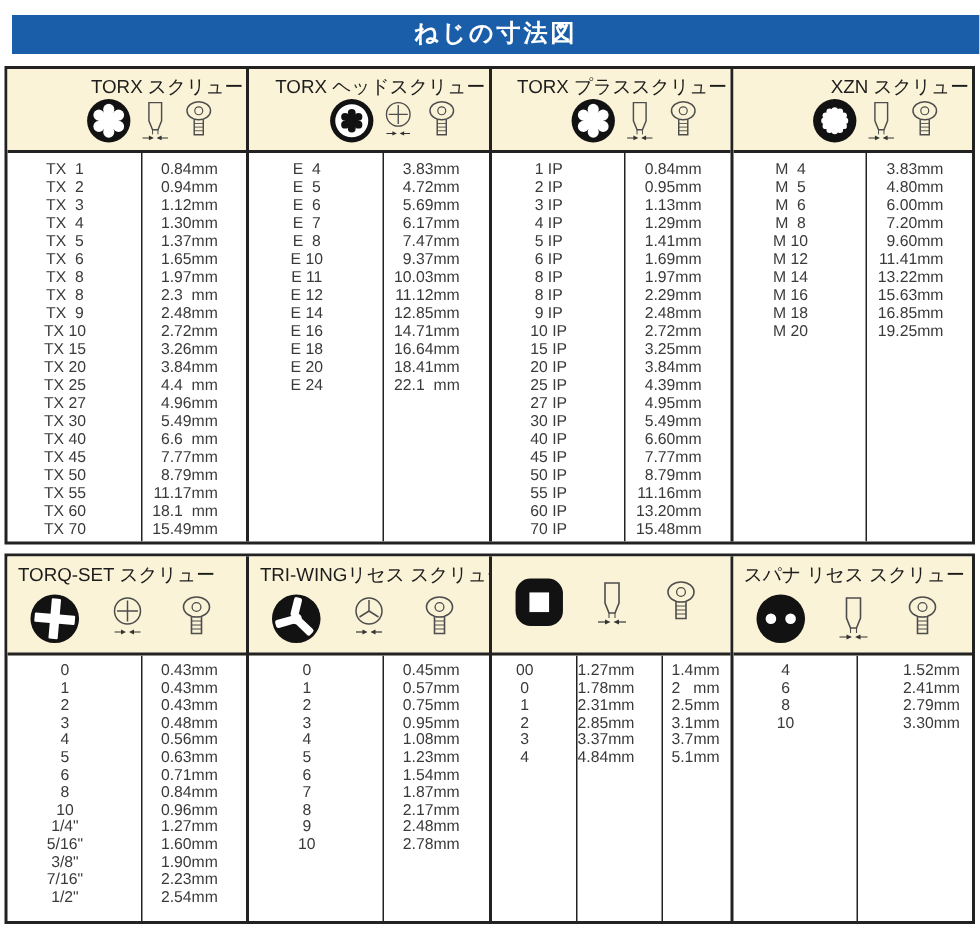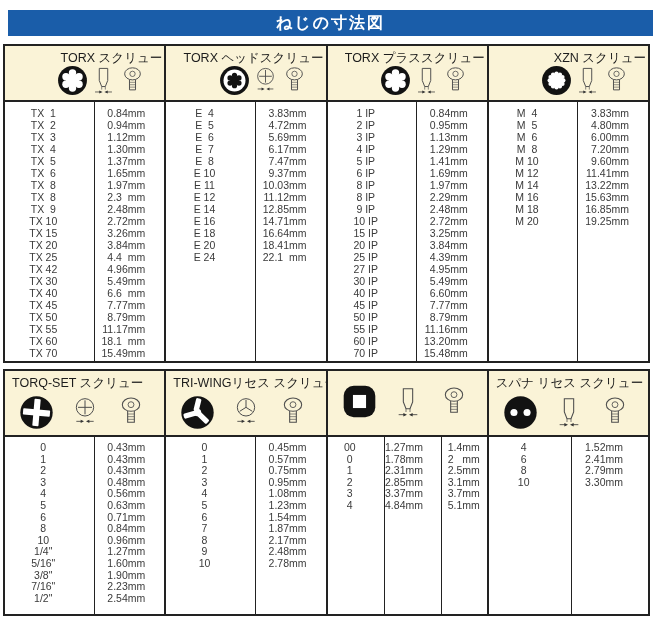--- a/index.html
+++ b/index.html
@@ -35,21 +35,21 @@
   .subcol:first-child{border-left:none;}
   .w52{width:52%;}.w48{width:48%;}
   .w33{width:33%;}.w34{width:34%;}
   .w47{width:47.5%;}.w53{width:52.5%;}
   .cell{font-size:10.5px;color:#3a3a3a;white-space:pre;}
   .top .cell{line-height:12px;}
   .bottom .cell{line-height:11.6px;}
   .sizes .cell{text-align:center;}
   .mms .cell{text-align:right;padding-right:19px;}
   .mms.tight .cell{padding-right:7px;}
-  .mms.spn .cell{padding-right:25px;}
+  .mms.spn .cell{padding-right:8px;}
   .symdefs{position:absolute;width:0;height:0;overflow:hidden;}
 </style>
 </head>
 <body>
 
 <svg class="symdefs" xmlns="http://www.w3.org/2000/svg" aria-hidden="true">
   <defs>
     <symbol id="sym-star6" viewBox="0 0 48 48">
       <circle cx="24" cy="24" r="21" fill="#121212"></circle>
       <g fill="#ffffff">
@@ -189,21 +189,21 @@
           <div class="cell">TX  4</div>
           <div class="cell">TX  5</div>
           <div class="cell">TX  6</div>
           <div class="cell">TX  8</div>
           <div class="cell">TX  8</div>
           <div class="cell">TX  9</div>
           <div class="cell">TX 10</div>
           <div class="cell">TX 15</div>
           <div class="cell">TX 20</div>
           <div class="cell">TX 25</div>
-          <div class="cell">TX 42</div>
+          <div class="cell">TX 27</div>
           <div class="cell">TX 30</div>
           <div class="cell">TX 40</div>
           <div class="cell">TX 45</div>
           <div class="cell">TX 50</div>
           <div class="cell">TX 55</div>
           <div class="cell">TX 60</div>
           <div class="cell">TX 70</div>
         </div>
       <div class="subcol mms w48">
           <div class="cell">0.84mm</div>

